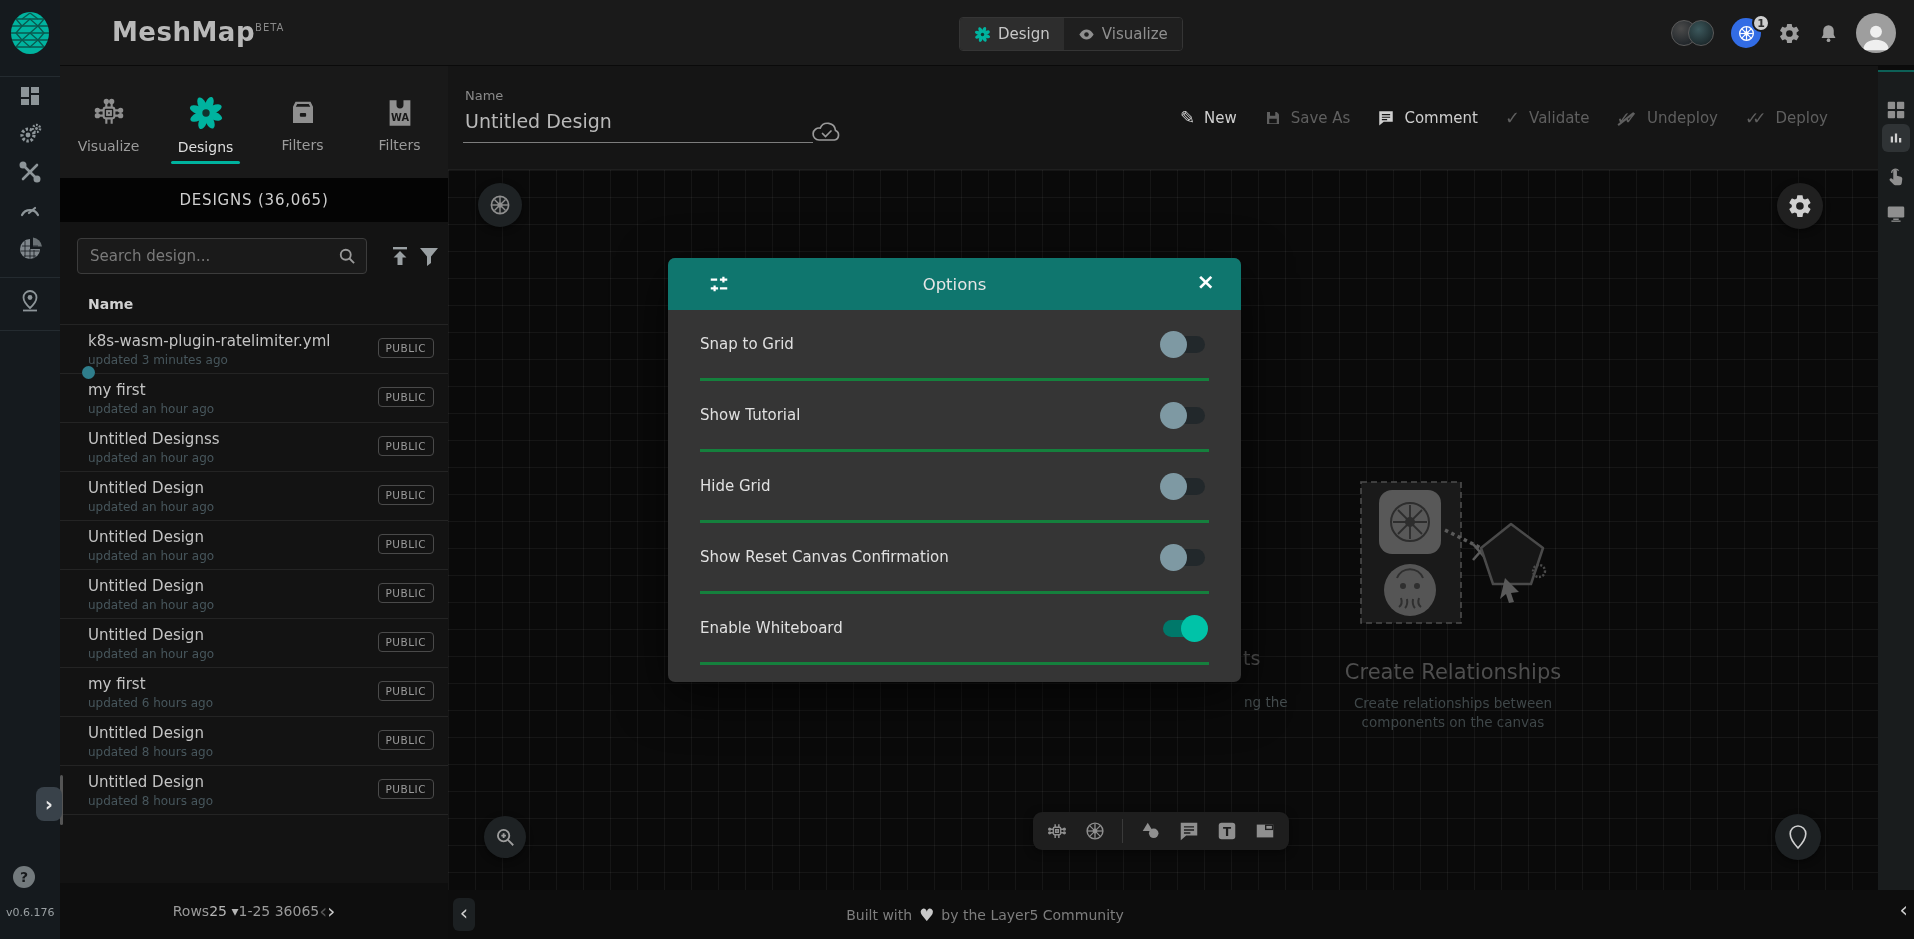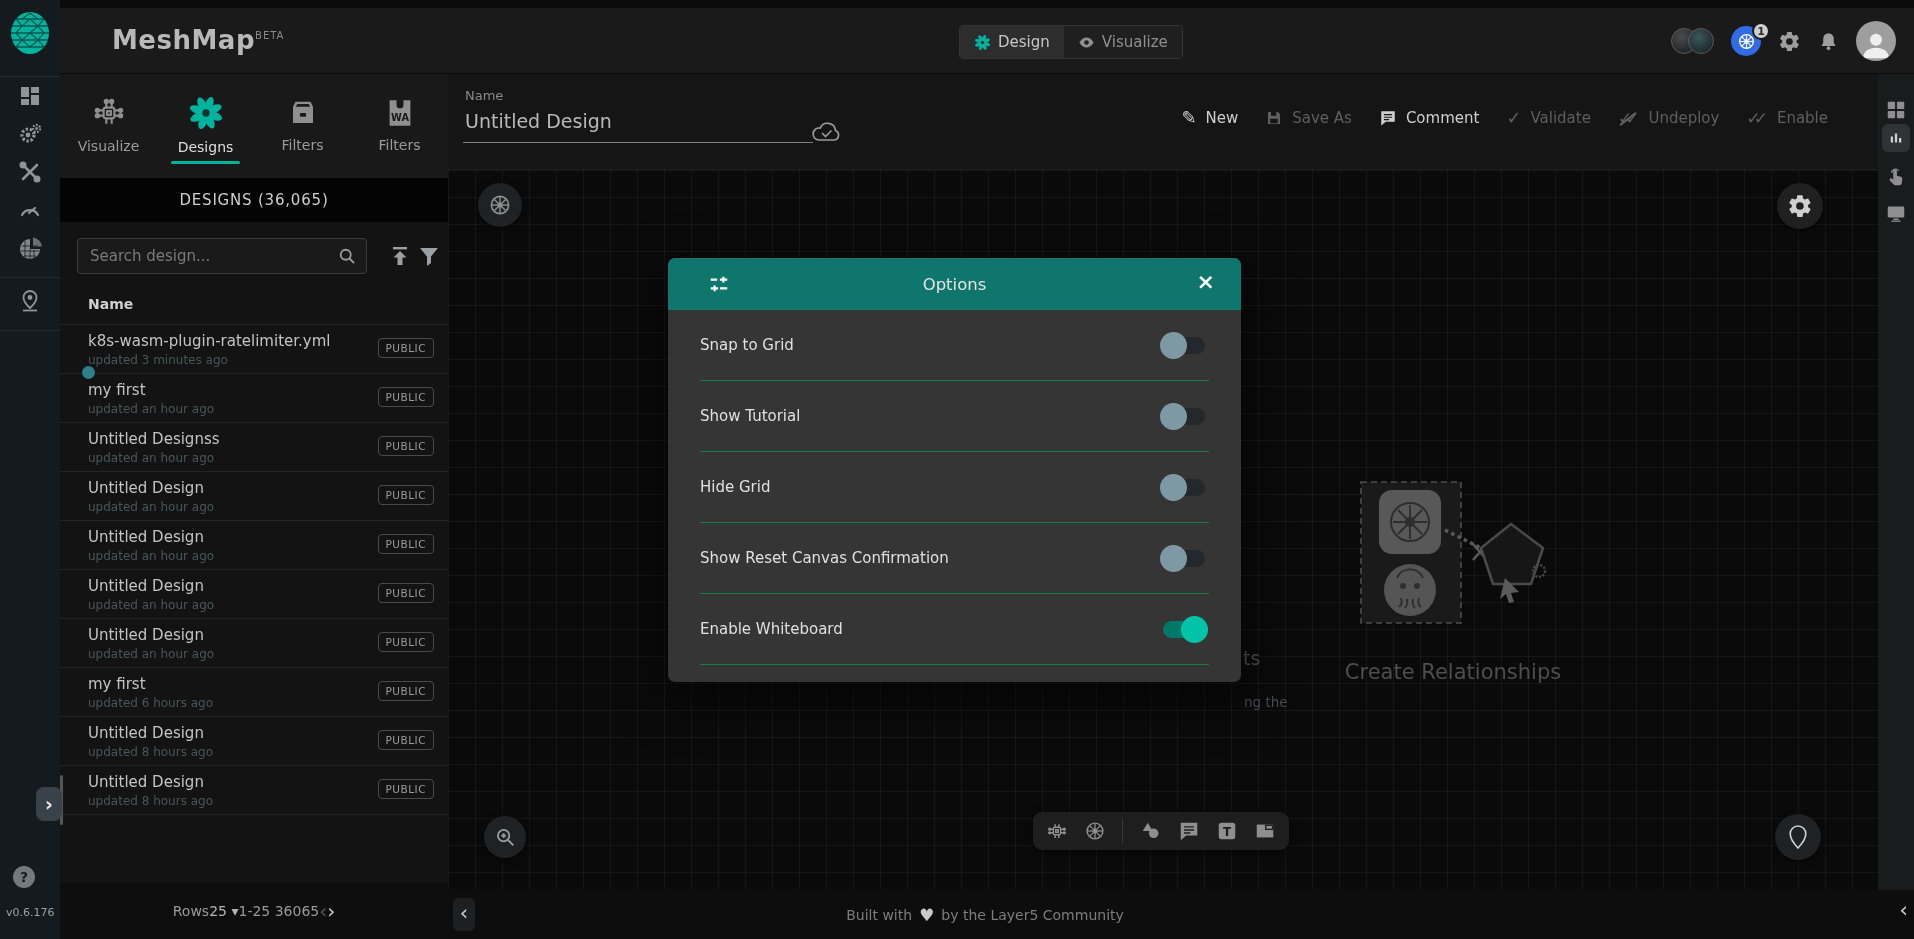--- a/index.html
+++ b/index.html
@@ -12,21 +12,21 @@
   .rail-logo { position:absolute; left:8px; top:11px; width:44px; height:44px; }
   .rail-sep { position:absolute; left:0; width:60px; border-top:1px solid #242b30; }
   .rail-ic { position:absolute; left:18px; width:24px; height:24px; color:#8d9599; }
   .rail-expand { position:absolute; left:36px; top:787px; width:26px; height:34px; background:#39424a;
     border-radius:8px; color:#e8e8e8; font-size:19px; font-weight:bold; display:flex; align-items:center; justify-content:center; }
   .rail-help { position:absolute; left:13px; top:866px; width:22px; height:22px; border-radius:50%;
     background:#737a7d; color:#16191b; font-weight:bold; font-size:14px; display:flex; align-items:center; justify-content:center; }
   .rail-version { position:absolute; left:6px; top:906px; font-size:11px; color:#9aa0a3; }
 
   
-  .topbar { position:absolute; left:60px; top:8px; width:1854px; height:66px; background:#1a1a1a; z-index:30; border-bottom:1px solid #0a0a0a; }
+  .topbar { position:absolute; left:60px; top:0; width:1854px; height:66px; background:#1a1a1a; z-index:30; border-bottom:1px solid #0a0a0a; }
   .brand { position:absolute; left:52px; top:17px; font-size:26px; font-weight:bold; color:#b9b9b9; letter-spacing:0.5px; }
   .brand sup { font-size:10px; color:#8a8a8a; font-weight:normal; letter-spacing:1px; }
   .mode { position:absolute; left:899px; top:17px; display:flex; border:1px solid #353535; border-radius:4px; overflow:hidden; }
   .mode-seg { height:32px; padding:0 14px; display:flex; align-items:center; gap:7px; font-size:15px; }
   .mode-seg.design { background:#2d2d2d; color:#c7c7c7; }
   .mode-seg.visual { background:#1f1f1f; color:#8f8f8f; }
   .top-right { position:absolute; right:18px; top:13px; display:flex; align-items:center; gap:17px; }
   .mini-av { width:26px; height:26px; border-radius:50%; border:1px solid #5a5a5a;
     background:radial-gradient(circle at 38% 32%, #4b4b4b 0%, #23282c 70%); }
   .mini-av + .mini-av { margin-left:-9px; background:radial-gradient(circle at 40% 35%, #3c585c 0%, #1d2a2d 75%); }
@@ -121,21 +121,21 @@
 
   
   .modal { position:absolute; left:668px; top:258px; width:573px; height:424px; border-radius:7px; z-index:60;
     box-shadow:0 14px 50px rgba(0,0,0,0.65); background:#353535; }
   .modal-head { height:52px; background:#0f766e; border-radius:7px 7px 0 0; position:relative;
     display:flex; align-items:center; justify-content:center; }
   .modal-title { font-size:16.5px; color:#e6e6e6; }
   .modal-tune { position:absolute; left:40px; top:15px; color:#ffffff; }
   .modal-close { position:absolute; right:26px; top:13px; font-size:22px; color:#ffffff; line-height:1; font-weight:bold; }
   .modal-body { padding:0 32px; }
-  .opt-row { height:71px; border-bottom:1px solid #15803d; display:flex; align-items:center; justify-content:space-between; }
+  .opt-row { height:71px; border-bottom:3px solid #15803d; display:flex; align-items:center; justify-content:space-between; }
   .opt-label { font-size:15px; color:#e0e0e0; }
   .switch { position:relative; width:42px; height:17px; border-radius:9px; background:#22282b; margin-right:4px; }
   .switch .knob { position:absolute; left:-3px; top:-5px; width:27px; height:27px; border-radius:50%; background:#7E99A3; }
   .switch.on { background:#00786a; }
   .switch.on .knob { left:auto; right:-3px; background:#00C3A8; }
 </style>
 </head>
 <body>
 
 <div class="rail">
@@ -458,21 +458,21 @@
       <div class="action dis">
         <span class="a-glyph">✓</span>
         <span>Validate</span>
       </div>
       <div class="action dis">
         <span class="a-glyph dblcheck strike">✓✓</span>
         <span>Undeploy</span>
       </div>
       <div class="action dis">
         <span class="a-glyph dblcheck">✓✓</span>
-        <span>Enable</span>
+        <span>Deploy</span>
       </div>
     </div>
   </div>
 
   <div class="grid">
 
     <div class="fab" style="left:30px; top:13px; width:44px; height:44px; color:#8f8f8f;">
       <svg width="24" height="24" viewBox="0 0 24 24">
           <circle cx="12" cy="12" r="8.6" fill="none" stroke="currentColor" stroke-width="1.6"></circle>
           <g stroke="currentColor" stroke-width="1.4">
@@ -583,20 +583,24 @@
         <path d="M92 64 L128 82" stroke="#5a5a5a" stroke-width="3.5" stroke-dasharray="3.5 3.5"></path>
         <g stroke="#5a5a5a" stroke-width="2.6">
             <path d="M120 78 L134 94 M134 78 L120 94"></path>
           </g>
         <path d="M158 58 L190 82 L178 118 L140 118 L128 82 Z" fill="#161616" stroke="#4a4a4a" stroke-width="2.5" stroke-linejoin="round"></path>
         <circle cx="186" cy="105" r="6" fill="none" stroke="#4a4a4a" stroke-width="2.4" stroke-dasharray="2 1.6"></circle>
         <path d="M152 112 L166 126 L158 127 L161 136 L156 137 L153 128 L147 133 Z" fill="#5a5a5a"></path>
       </svg>
     </div>
     <div class="onb-title">Create Relationships</div>
+    <div class="onb-desc">
+      <div>Create relationships between</div>
+      <div>components on the canvas</div>
+    </div>
   </div>
 </div>
 
 <div class="right-rail">
   <div class="rr-ic" style="top:29px;">
     <svg viewBox="0 0 24 24" width="22" height="22" fill="currentColor">
         <rect x="3" y="3" width="8" height="8" rx="1"></rect>
         <rect x="13" y="3" width="8" height="8" rx="1"></rect>
         <rect x="3" y="13" width="8" height="8" rx="1"></rect>
         <rect x="13" y="13" width="8" height="8" rx="1"></rect>

